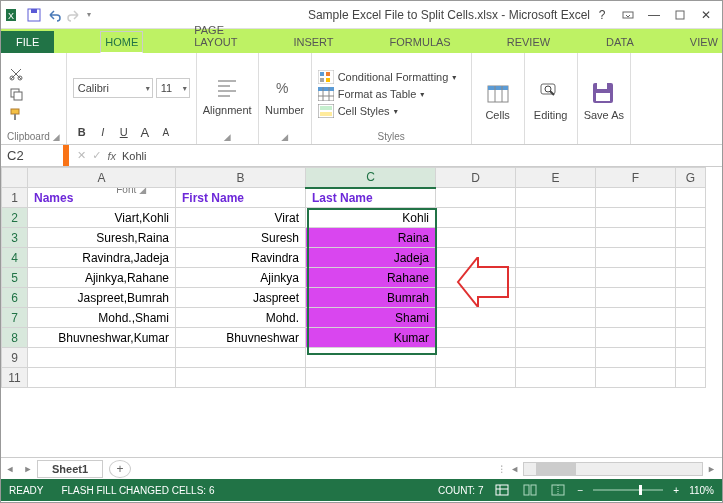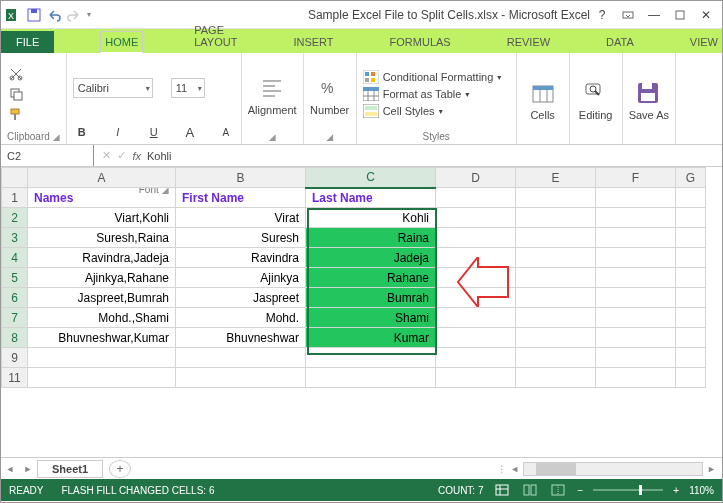--- a/index.html
+++ b/index.html
@@ -17,45 +17,45 @@
 .tabs .signin { margin-left: auto; padding: 4px 10px; font-size: 11px; color: #555; }
 .ribbon { display: flex; height: 92px; border-bottom: 1px solid #ccc; }
 .rgroup { border-right: 1px solid #ddd; padding: 4px 6px 2px 6px; display: flex; flex-direction: column; justify-content: space-between; }
 .rgroup .body { display: flex; align-items: center; gap: 4px; flex: 1; }
 .rgroup .label { text-align: center; font-size: 10px; color: #777; display: flex; align-items: center; justify-content: center; gap: 3px; }
 .rgroup .dlg { font-size: 9px; color: #999; }
 .btnstack { display: flex; flex-direction: column; gap: 2px; align-items: center; }
 .bigbtn { display: flex; flex-direction: column; align-items: center; gap: 2px; font-size: 11px; min-width: 40px; }
 .bigbtn .ico { width: 32px; height: 28px; display: flex; align-items: center; justify-content: center; }
 .font-controls { display: flex; flex-direction: column; gap: 4px; }
-.font-row { display: flex; gap: 18px; align-items: center; margin-top: 21px; }
+.font-row { display: flex; gap: 3px; align-items: center; margin-top: 21px; }
 .combo { border: 1px solid #ccc; background: #fff; padding: 1px 14px 1px 4px; font-size: 11px; height: 20px; position: relative; display: flex; align-items: center; }
 .combo::after { content: "▾"; position: absolute; right: 2px; font-size: 8px; color: #666; }
 .smallbtn { width: 18px; height: 18px; display: flex; align-items: center; justify-content: center; font-size: 11px; }
 .styles-list { display: flex; flex-direction: column; gap: 3px; font-size: 11px; }
 .styles-list div { display: flex; align-items: center; gap: 4px; }
 .namebox-row { display: flex; align-items: center; height: 22px; border-bottom: 1px solid #ccc; }
-.namebox { width: 93px; border-right: 1px solid #f97316; padding: 2px 6px; font-size: 11px; height: 100%; display: flex; align-items: center; }
+.namebox { width: 68px; border-right: 6px solid #f97316; padding: 2px 6px; font-size: 13px; height: 100%; display: flex; align-items: center; }
 .fx-area { display: flex; align-items: center; gap: 6px; padding: 0 8px; font-size: 11px; flex: 1; height: 100%; }
 .fx { font-style: italic; color: #666; }
 .grid-wrap { position: relative; }
 table.grid { border-collapse: collapse; table-layout: fixed; }
 .grid th, .grid td { border: 1px solid #d4d4d4; font-size: 12px; font-weight: normal; text-align: left; padding: 2px 6px; height: 20px; overflow: hidden; }
 .grid th { background: #f0f0f0; color: #555; text-align: center; font-weight: normal; }
 .grid th.rowhead { width: 26px; text-align: center; }
 .grid th.rowhead.sel { background: #d8e8dc; color: #217346; }
 .grid th.colhead.sel { background: #d8e8dc; color: #217346; border-bottom: 2px solid #217346; }
 .col-A { width: 148px; }
 .col-B { width: 130px; }
 .col-C { width: 130px; }
 .col-D, .col-E, .col-F { width: 80px; }
 .col-G { width: 30px; }
 td.bold { font-weight: bold; color: #6d28d9; }
 td.data { color: #000; text-align: right; }
-td.sel { background: #22c55e; }
+td.sel { background: #d946ef; }
 td.sel-active { background: #fff; }
 .sel-border { position: absolute; border: 2px solid #217346; pointer-events: none; }
 .arrow { position: absolute; pointer-events: none; }
 .sheettabs { display: flex; align-items: center; height: 22px; border-top: 1px solid #ccc; }
 .sheettabs .navbtn { width: 18px; display: flex; justify-content: center; font-size: 9px; color: #888; }
 .sheettabs .tab { padding: 2px 14px; font-size: 11px; border: 1px solid #ccc; background: #fff; font-weight: bold; }
 .sheettabs .addbtn { width: 22px; height: 18px; border: 1px solid #ccc; border-radius: 50%; margin-left: 6px; display: flex; align-items: center; justify-content: center; font-size: 12px; color: #666; }
 .sheettabs .scroll { margin-left: auto; display: flex; align-items: center; gap: 4px; padding-right: 6px; }
 .sheettabs .sb { width: 180px; height: 14px; background: #eee; border: 1px solid #ccc; position: relative; }
 .sheettabs .sb .thumb { position: absolute; left: 12px; width: 40px; top: 0; bottom: 0; background: #ccc; }

